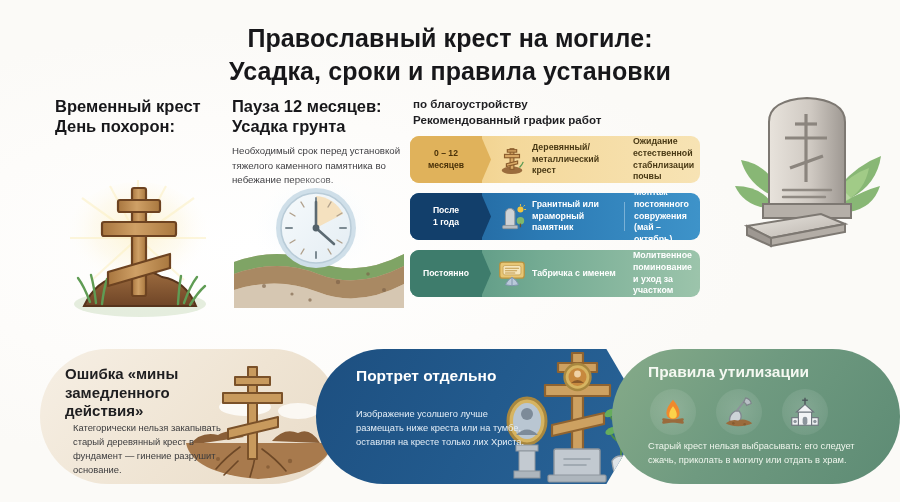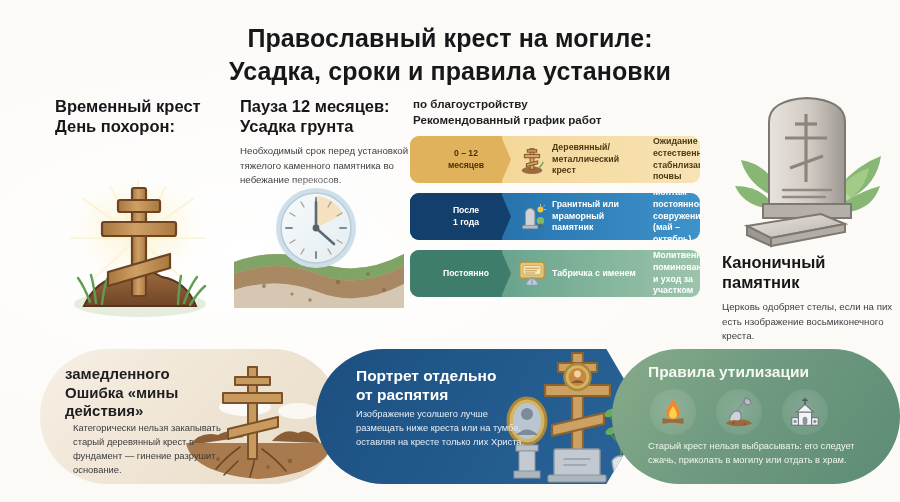--- a/index.html
+++ b/index.html
@@ -22,32 +22,32 @@
 
   
   .col-head{font-size:16.5px;font-weight:bold;color:#17171a;line-height:1.24;}
   .col-body{font-size:9.7px;color:#3e3e42;line-height:1.52;margin-top:7px;}
 
   
   .col1{position:absolute;left:55px;top:96px;width:165px;}
   .art-cross1{position:absolute;left:58px;top:176px;width:170px;height:145px;}
 
   
-  .col2{position:absolute;left:240px;top:96px;width:172px;}
+  .col2{position:absolute;left:232px;top:96px;width:172px;}
   .art-clock{position:absolute;left:234px;top:178px;width:170px;height:130px;}
 
   
   .sched-head{position:absolute;left:413px;top:96px;width:250px;
     font-size:11.6px;font-weight:bold;color:#1f1f22;line-height:1.38;}
   .sched{position:absolute;left:410px;top:136px;width:290px;}
   .row{position:relative;height:47px;margin-bottom:10px;display:flex;align-items:stretch;
     border-radius:9px;overflow:hidden;}
   .row .tag{position:relative;width:72px;flex:0 0 72px;display:flex;align-items:center;
     justify-content:center;text-align:center;z-index:2;
-    font-size:8.6px;font-weight:bold;line-height:1.3;color:#ffffff;padding-left:20px;}
+    font-size:8.6px;font-weight:bold;line-height:1.3;color:#ffffff;padding-left:0;}
   .row .tag::after{content:"";position:absolute;right:-9px;top:0;bottom:0;width:10px;
     clip-path:polygon(0 0,0 100%,100% 50%);}
   .row .ico{flex:0 0 40px;display:flex;align-items:center;justify-content:center;padding-left:10px;}
   .row .mid{flex:0 0 92px;display:flex;align-items:center;font-size:8.8px;line-height:1.34;font-weight:bold;}
   .row .sep{width:1px;margin:9px 0;opacity:.45;}
   .row .right{flex:1;display:flex;align-items:center;padding-left:9px;padding-right:8px;
     font-size:8.8px;line-height:1.34;font-weight:bold;}
 
   
   .r1{background:linear-gradient(90deg,#eec87c 0%,#f4d89a 34%,#f7e3b4 100%);}
@@ -347,27 +347,20 @@
       </g>
 
       <rect x="28" y="118" width="88" height="14" fill="#b5afa8" stroke="#7d7872" stroke-width="2"></rect>
 
       <path d="M12 140 L86 128 L110 138 L36 152 Z" fill="url(#slabG)" stroke="#7d7872" stroke-width="2"></path>
       <path d="M12 140 L36 152 L36 160 L12 149 Z" fill="#9e9892" stroke="#7d7872" stroke-width="2"></path>
       <path d="M36 152 L110 138 L110 146 L36 160 Z" fill="#b3ada6" stroke="#7d7872" stroke-width="2"></path>
     </svg>
   </div>
 
-  <div class="col4">
-    <div class="col-head">
-      <div>Каноничный</div>
-      <div>памятник</div>
-    </div>
-    <div class="col-body">Церковь одобряет стелы, если на пих есть нзображение восьмиконечного креста.</div>
-  </div>
 
   <div class="panel p-beige">
     <svg viewBox="0 0 300 135" width="300" height="135" style="position:absolute;left:0;top:0;">
       <g opacity=".95">
         <ellipse cx="205" cy="58" rx="26" ry="9" fill="#ffffff" opacity=".85"></ellipse>
         <ellipse cx="258" cy="62" rx="20" ry="8" fill="#ffffff" opacity=".8"></ellipse>
       </g>
       <path d="M150 96 Q160 82 178 86 Q190 78 204 88 Z" fill="#8a5f38"></path>
       <path d="M232 92 Q244 78 258 84 Q270 78 280 94 Z" fill="#8a5f38"></path>
       <path d="M146 94 H292 Q288 124 218 130 Q152 124 146 94 Z" fill="#a87a4d"></path>
@@ -384,22 +377,22 @@
         <path d="M188 80 L238 68 L238 78 L188 90 Z" fill="#c89a5d"></path>
       </g>
       <g fill="#6d4827" opacity=".5">
         <circle cx="178" cy="110" r="2"></circle>
           <circle cx="250" cy="112" r="2.2"></circle>
           <circle cx="228" cy="118" r="1.8"></circle>
       </g>
     </svg>
   </div>
   <div class="p-title t-beige">
+    <div>Ошибка «мины</div>
     <div>замедленного</div>
-    <div>Ошибка «мины</div>
     <div>действия»</div>
   </div>
   <div class="p-text x-beige">Категорически нельзя закапывать старый деревянный крест в фундамент — гинение разрушит основание.</div>
 
   <div class="panel p-blue">
     <svg viewBox="0 0 330 135" width="330" height="135" style="position:absolute;left:0;top:0;">
 
       <ellipse cx="211" cy="72" rx="19" ry="23" fill="#d6b461" stroke="#a8873f" stroke-width="3"></ellipse>
       <ellipse cx="211" cy="72" rx="14" ry="18" fill="#b9c6d2"></ellipse>
       <circle cx="211" cy="65" r="6" fill="#7d8b99"></circle>
@@ -438,21 +431,20 @@
         <ellipse cx="317" cy="72" rx="6" ry="3.4" transform="rotate(30 317 72)"></ellipse>
         <ellipse cx="295" cy="82" rx="6" ry="3.4" transform="rotate(-25 295 82)"></ellipse>
         <ellipse cx="316" cy="88" rx="6" ry="3.4" transform="rotate(25 316 88)"></ellipse>
         <ellipse cx="305" cy="60" rx="4.4" ry="7"></ellipse>
       </g>
       <path d="M296 112 q2 18 9 18 q7 0 9-18 q-3-5 -9-5 q-6 0 -9 5 Z" fill="#dfe4e8" stroke="#9aa3ab" stroke-width="1.4"></path>
     </svg>
   </div>
   <div class="p-title t-blue">
     <div>Портрет отдельно</div>
-    <div>от распятия</div>
   </div>
   <div class="p-text x-blue">Изображение усолшего лучше размещать ниже креста или на тумбе, оставляя на кресте только лих Христа.</div>
 
   <div class="panel p-green"></div>
   <div class="p-title t-green">
     <div>Правила утилизации</div>
   </div>
   <div class="green-icons">
     <div class="gi">
       <svg viewBox="0 0 36 36" width="34" height="34">

